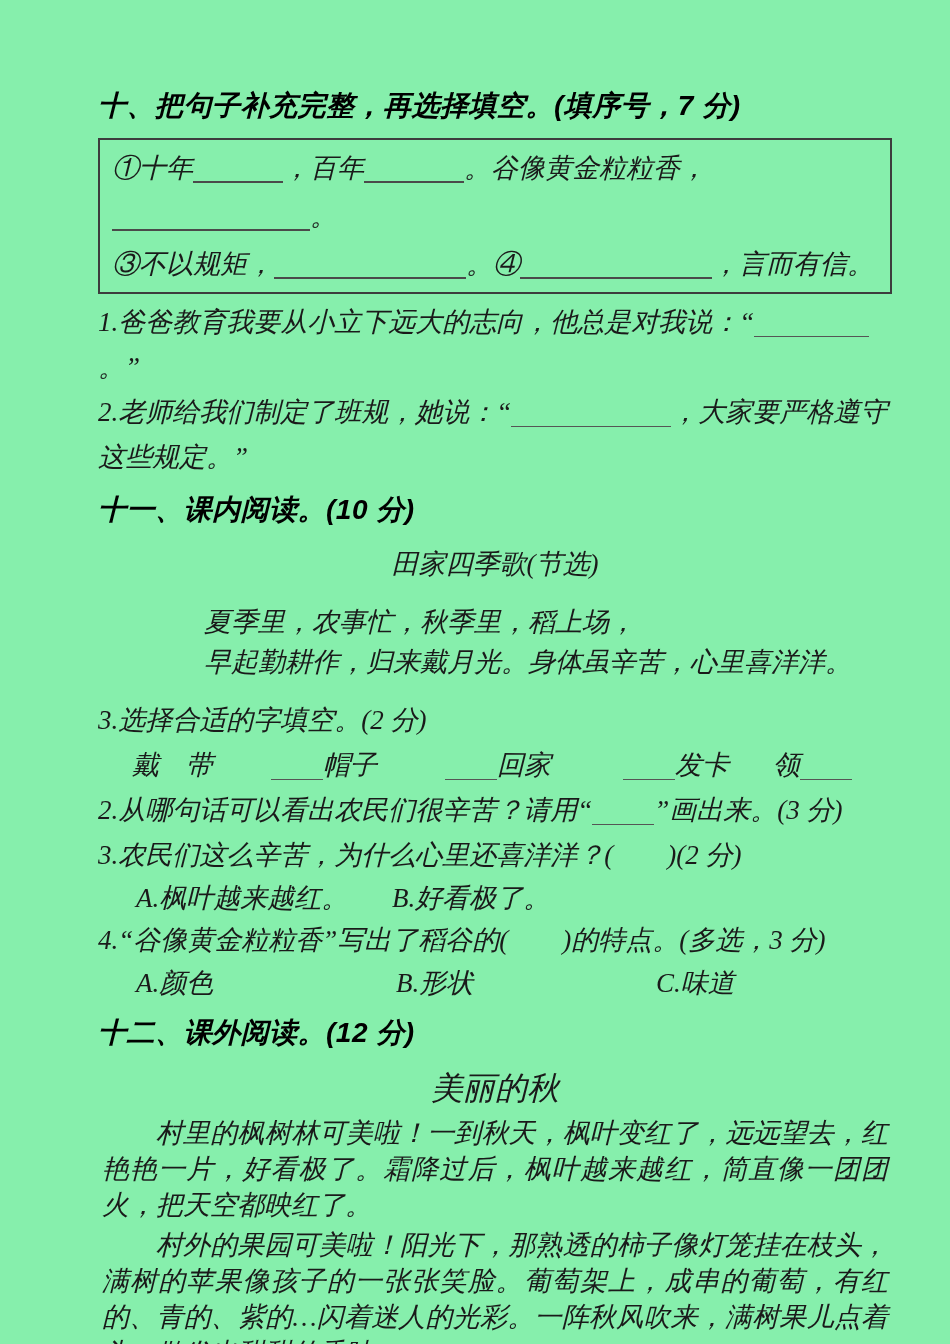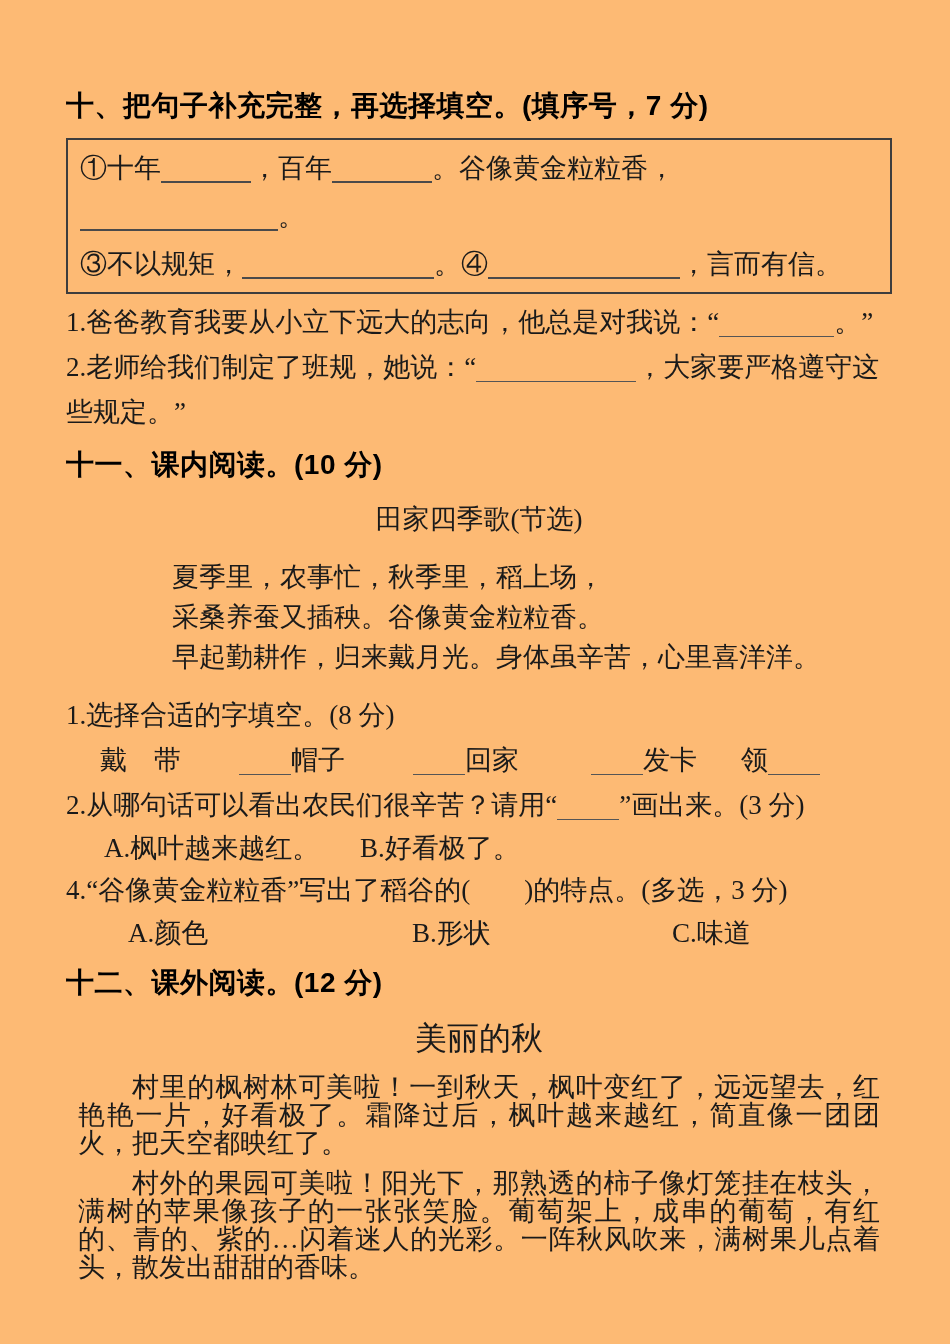--- a/index.html
+++ b/index.html
@@ -1,27 +1,28 @@
 <!DOCTYPE html>
 <html><head>
 <meta charset="utf-8">
 <style>
   html, body { margin: 0; padding: 0; background: #ffffff; }
   .page {
     position: relative;
     width: 950px;
     height: 1344px;
     margin: 0 auto;
-    background: #fdba74;
+    background: #86efac;
     box-sizing: border-box;
-    padding: 84px 58px 0 66px;
+    padding: 84px 58px 0 98px;
     overflow: hidden;
     font-family: "Liberation Serif", "DejaVu Serif", serif;
     font-size: 27px;
     color: #1a1a1a;
+    font-style: italic;
   }
   .sec-h {
     font-family: "Liberation Sans", "DejaVu Sans", sans-serif;
     font-weight: 700;
     font-size: 28px;
     color: #000;
     margin: 0 0 10px 0;
     line-height: 44px;
     letter-spacing: 0.5px;
   }
@@ -42,25 +43,25 @@
   .blank.thin { border-bottom-width: 1.5px; border-bottom-color: #555; }
   .q { margin: 0; line-height: 45px; text-align: left; }
   .center { text-align: center; }
   .poem-title { line-height: 44px; }
   .poem { margin: 16px; }
   .poem-line { padding-left: 90px; line-height: 40px; }
   .fill-row { line-height: 45px; padding-left: 34px; white-space: nowrap; }
   .opt-row { padding-left: 38px; line-height: 40px; }
   .opt { display: inline-block; }
   .opt.w256 { width: 256px; }
-  .opt.w260 { width: 260px; margin-left: 24px; }
+  .opt.w260 { width: 260px; }
   .essay-title { line-height: 46px; font-size: 32px; }
   .para {
-    margin: 12px;
-    line-height: 28px;
+    margin: 4px;
+    line-height: 36px;
     text-indent: 2em;
     text-align: justify;
   }
   .seg { white-space: pre-wrap; }
 </style>
 </head>
 <body>
 
 <div class="page">
 
@@ -78,32 +79,32 @@
   <p class="q"><span class="seg">1.爸爸教育我要从小立下远大的志向，他总是对我说：“</span><span class="blank thin" style="width:115px"></span><span class="seg">。”</span></p>
 
   <p class="q"><span class="seg">2.老师给我们制定了班规，她说：“</span><span class="blank thin" style="width:160px"></span><span class="seg">，大家要严格遵守这些规定。”</span></p>
 
   <h2 class="sec-h mt">十一、课内阅读。(10 分)</h2>
 
   <div class="center poem-title">田家四季歌(节选)</div>
 
   <div class="poem">
     <div class="poem-line">夏季里，农事忙，秋季里，稻上场，</div>
-    <div class="poem-line">采桑养蚕又插秧。谷像黄金粒粒香。</div>
     <div class="poem-line">早起勤耕作，归来戴月光。身体虽辛苦，心里喜洋洋。</div>
   </div>
 
-  <p class="q">1.选择合适的字填空。(8 分)</p>
+  <p class="q">3.选择合适的字填空。(2 分)</p>
 
   <div class="fill-row">
     <span class="seg">戴　带</span><span class="blank thin" style="width:52px;margin-left:58px"></span><span class="seg">帽子</span><span class="blank thin" style="width:52px;margin-left:68px"></span><span class="seg">回家</span><span class="blank thin" style="width:52px;margin-left:72px"></span><span class="seg">发卡</span><span class="seg" style="margin-left:44px">领</span><span class="blank thin" style="width:52px"></span>
   </div>
 
   <p class="q"><span class="seg">2.从哪句话可以看出农民们很辛苦？请用“</span><span class="blank thin" style="width:62px"></span><span class="seg">”画出来。(3 分)</span></p>
 
+  <p class="q">3.农民们这么辛苦，为什么心里还喜洋洋？(　　)(2 分)</p>
 
   <div class="opt-row">
     <span class="opt w256">A.枫叶越来越红。</span><span class="opt">B.好看极了。</span>
   </div>
 
   <p class="q">4.“谷像黄金粒粒香”写出了稻谷的(　　)的特点。(多选，3 分)</p>
 
   <div class="opt-row">
     <span class="opt w260">A.颜色</span><span class="opt w260">B.形状</span><span class="opt">C.味道</span>
   </div>

